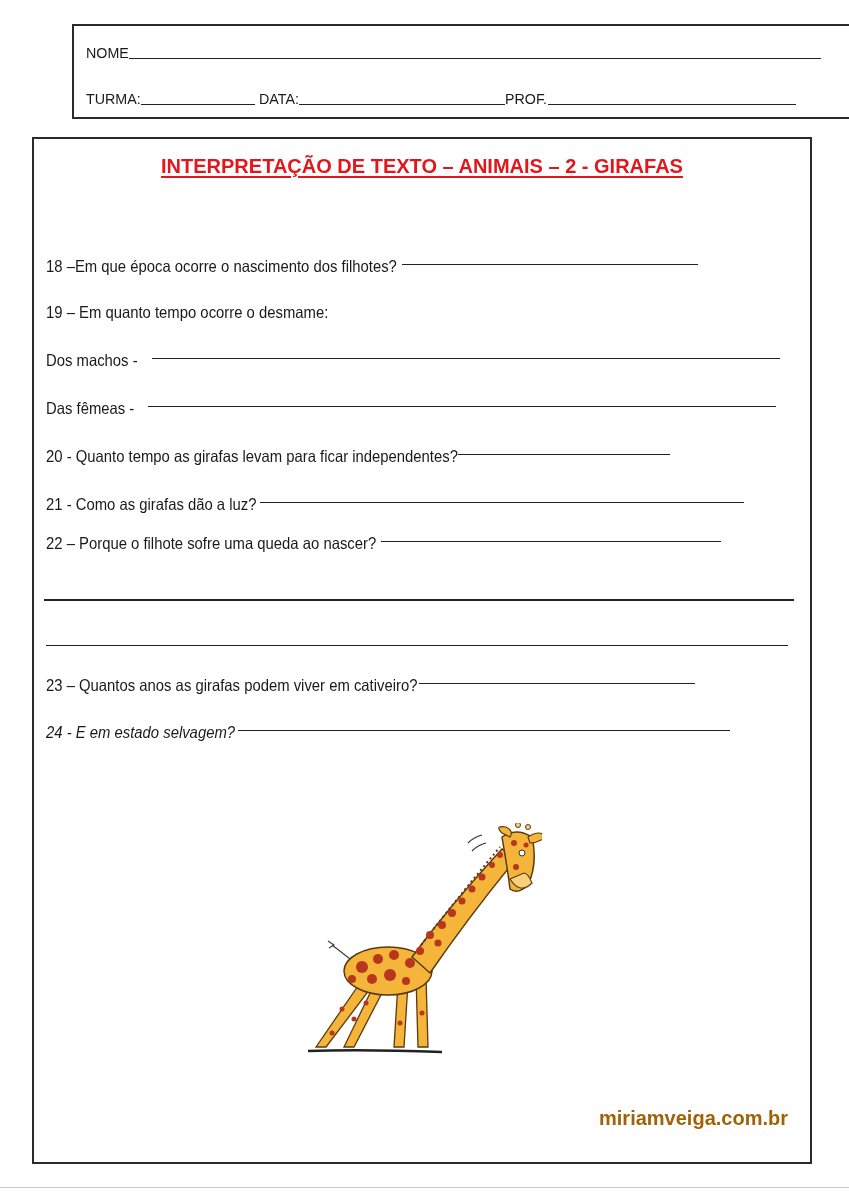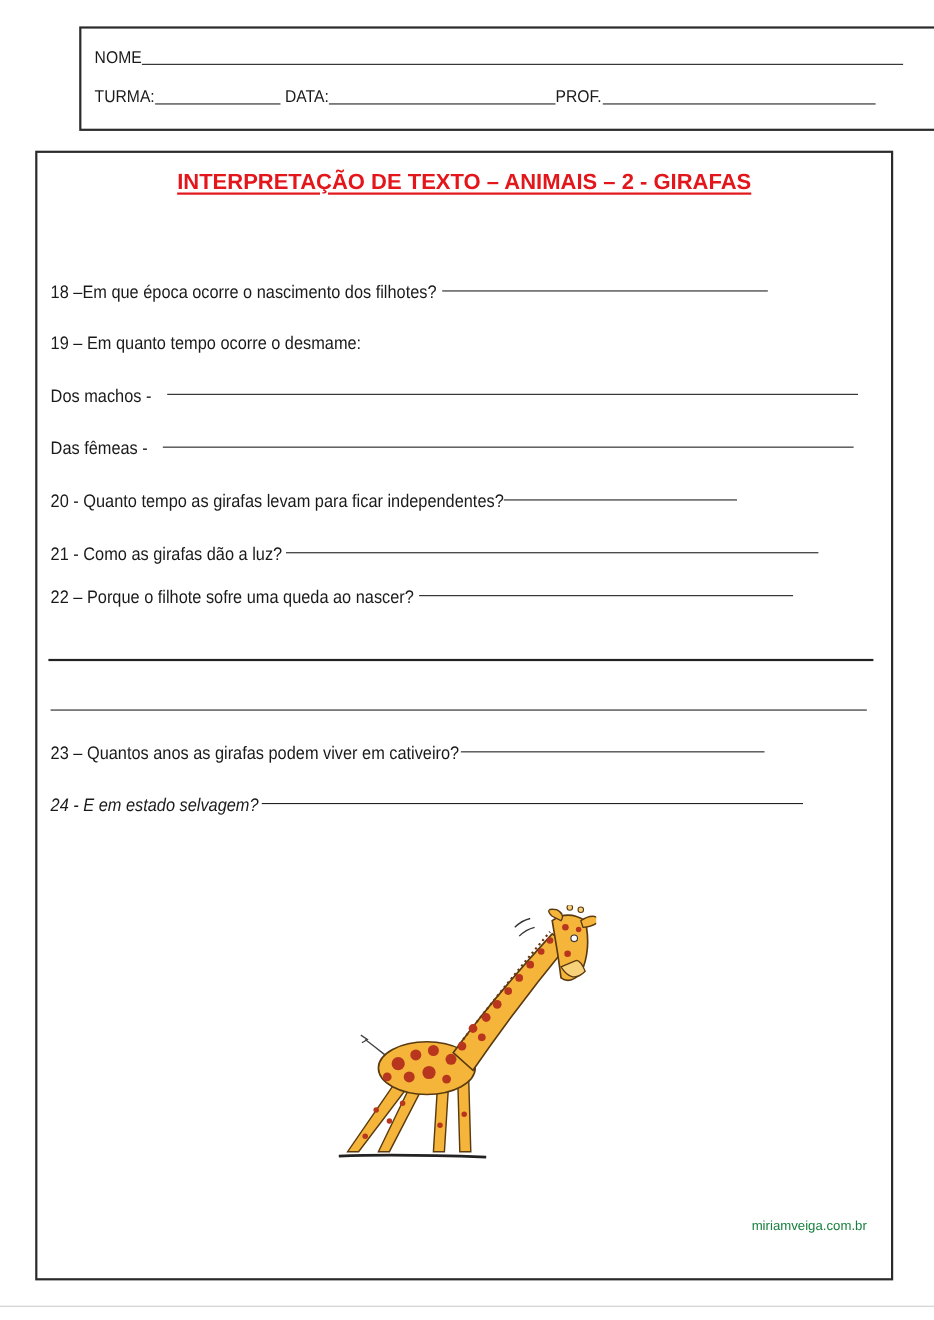--- a/index.html
+++ b/index.html
@@ -14,33 +14,33 @@
   .lbl { padding-bottom:1px; transform:scaleX(0.92); transform-origin:left bottom; display:inline-block; }
   .line { border-bottom:1.4px solid #222; height:0; margin-bottom:4px; }
   .title {
     position:absolute; left:0; right:0; top:16px; text-align:center;
     color:#e3161b; font-weight:bold; font-size:20px; text-decoration:underline;
     text-decoration-thickness:2px; text-underline-offset:3px;
   }
   .q { position:absolute; left:12px; display:flex; align-items:center; font-size:16.5px; white-space:nowrap; }
   .q .t { transform:scaleX(0.9); transform-origin:left bottom; display:inline-block; }
   .full-line { position:absolute; border-bottom:1.4px solid #222; }
-  .footer-url { position:absolute; right:22px; top:968px; font-weight:normal; font-size:12px; color:#15803d; }
+  .footer-url { position:absolute; right:22px; top:968px; font-weight:bold; font-size:20px; color:#a16207; }
   .scan-line { position:absolute; left:0; right:0; top:1187px; border-bottom:1px solid #ccc; }
   #giraffe { position:absolute; left:268px; top:684px; }
 </style>
 </head>
 <body>
 
 <div class="box" id="header-box">
   <div class="row" style="left:12px; top:18px;">
     <span class="lbl">NOME</span>
     <span class="line" style="width:692px; margin-left:-4px;"></span>
   </div>
-  <div class="row" style="left:12px; top:54px;justify-content:center;">
+  <div class="row" style="left:12px; top:64px;justify-content:center;">
     <span class="lbl">TURMA:</span>
     <span class="line" style="width:114px; margin-left:-4px;"></span>
     <span class="lbl" style="margin-left:4px;">DATA:</span>
     <span class="line" style="width:206px; margin-left:-4px;"></span>
     <span class="lbl">PROF.</span>
     <span class="line" style="width:248px; margin-left:-2px;"></span>
   </div>
 </div>
 
 <div class="box" id="main-box">

